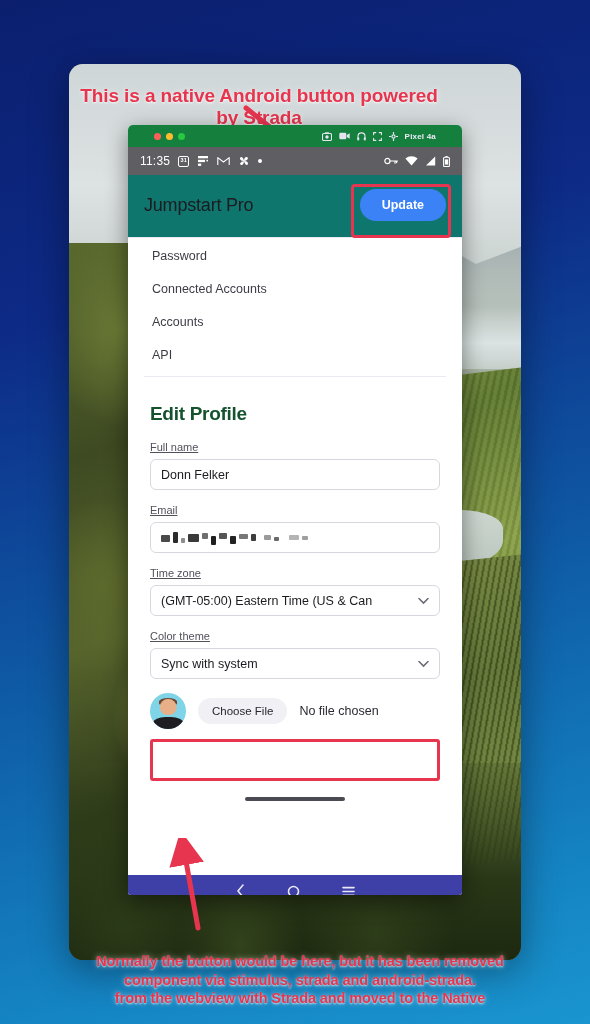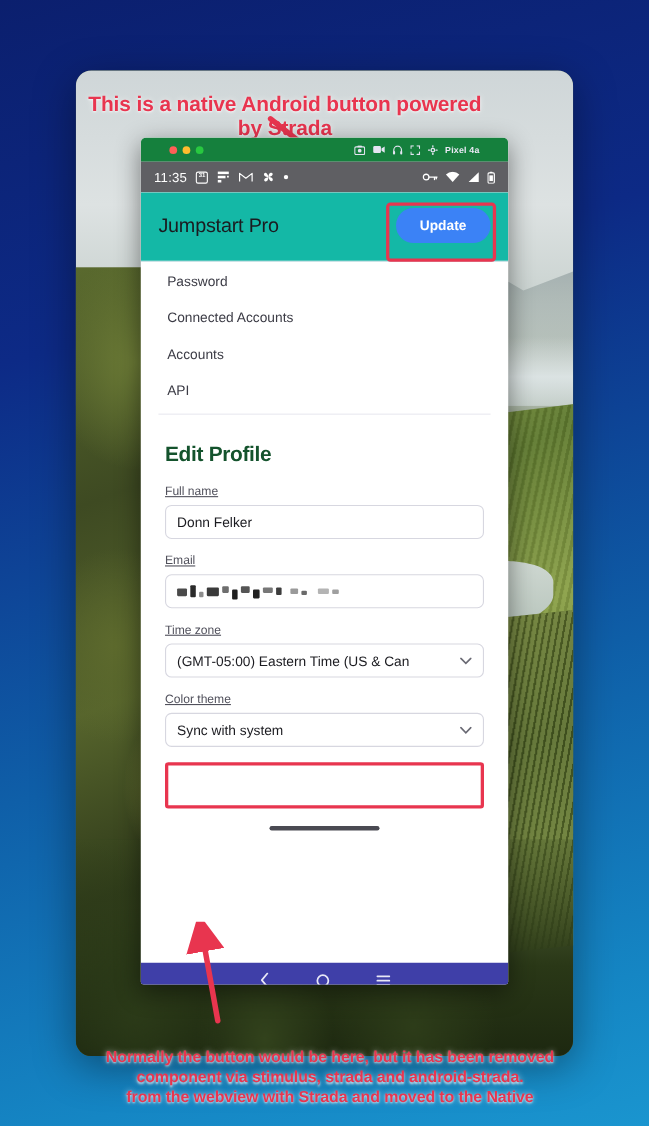--- a/index.html
+++ b/index.html
@@ -100,21 +100,21 @@
   .sb-left{ display:flex; align-items:center; gap:8px; }
   .sb-time{ font-size:12px; font-weight:normal; letter-spacing:.2px; }
   .sb-right{ margin-left:auto; display:flex; align-items:center; gap:7px; }
   .sb-dot{ width:4px; height:4px; border-radius:50%; background:#fff; display:block; }
   .cal-icon{ width:11px; height:11px; border:1.3px solid #fff; border-radius:2px;
     font-size:5.5px; font-weight:bold; display:flex; align-items:center; justify-content:center; line-height:1;}
 
   
   .webview{ background:#fff; height:700px; position:relative; }
   .app-header{
-    background:#14b8a6; padding:14px 16px 16px; display:flex; align-items:center;
+    background:#0f766e; padding:14px 16px 16px; display:flex; align-items:center;
     justify-content:space-between; border-bottom:1px solid #eceaf2;
   }
   .app-title{ font-size:18px; color:#1b1b20; letter-spacing:-.2px; }
   .btn-update{
     background:#3b82f6; color:#fff; border:none; border-radius:999px;
     padding:9px 22px; font-size:12.5px; font-weight:bold;
     font-family:"Liberation Sans", sans-serif; cursor:pointer;
   }
   .hl-box-top{
     position:absolute; right:11px; top:9px; width:100px; height:54px;
@@ -337,20 +337,29 @@
       <div class="field">
         <label class="field-label">Color theme</label>
         <div class="select-wrap">
           <input class="field-input" readonly="" value="Sync with system" style="">
           <svg class="chev" width="11" height="7" viewBox="0 0 11 7">
             <path d="M1 1 L5.5 5.6 L10 1" fill="none" stroke="#6a6a74" stroke-width="1.5" stroke-linecap="round"></path>
           </svg>
         </div>
       </div>
 
+      <div class="file-row">
+        <div class="avatar">
+          <div class="av-hair"></div>
+          <div class="av-head"></div>
+          <div class="av-body"></div>
+        </div>
+        <button class="btn-file">Choose File</button>
+        <span class="file-status">No file chosen</span>
+      </div>
 
       <div class="hl-box-bottom"></div>
 
       <div class="home-ind"></div>
     </div>
   </div>
 
   <div class="navbar">
     <svg width="9" height="14" viewBox="0 0 9 14">
       <path d="M7 1 L2 7 L7 13" fill="none" stroke="#e8e8f6" stroke-width="1.6" stroke-linecap="round" stroke-linejoin="round"></path>

